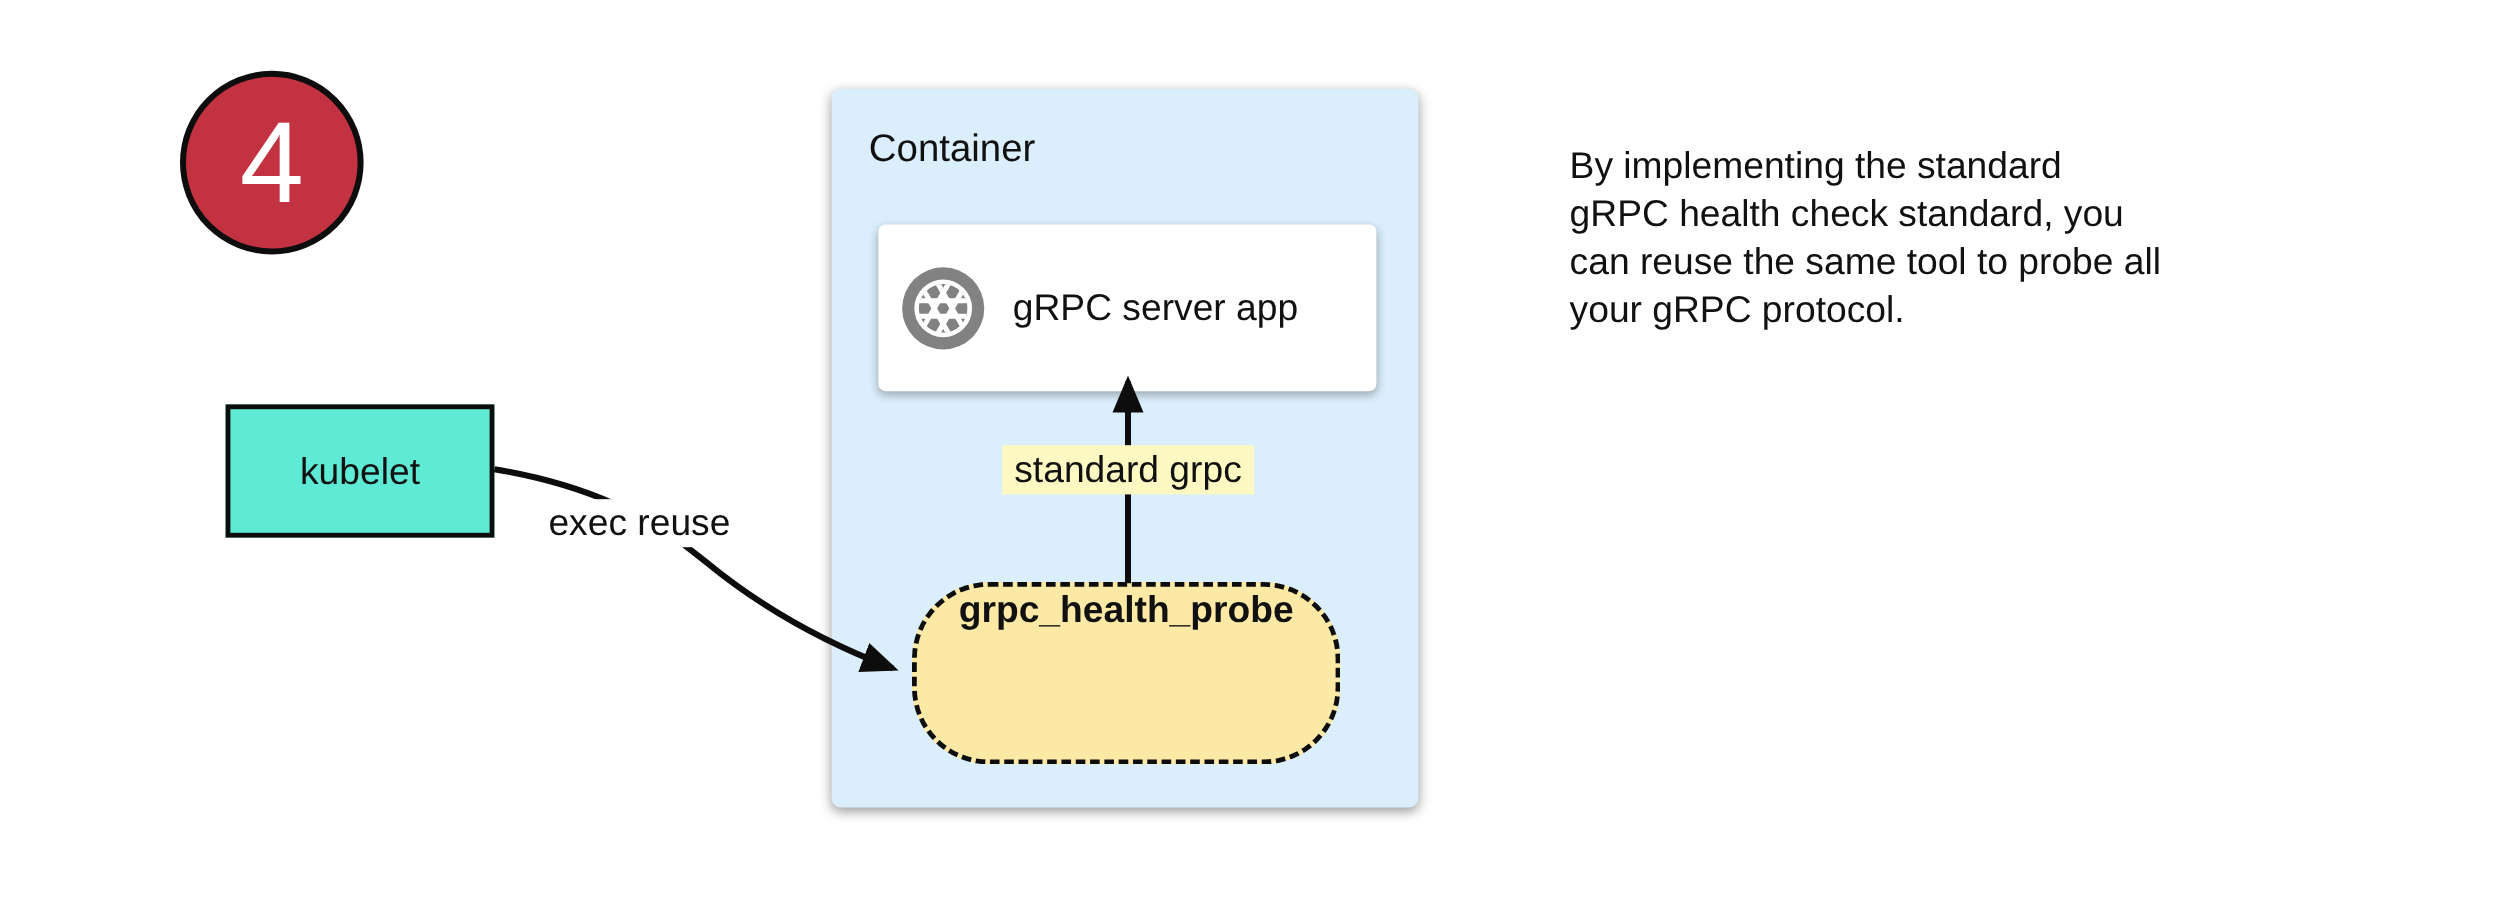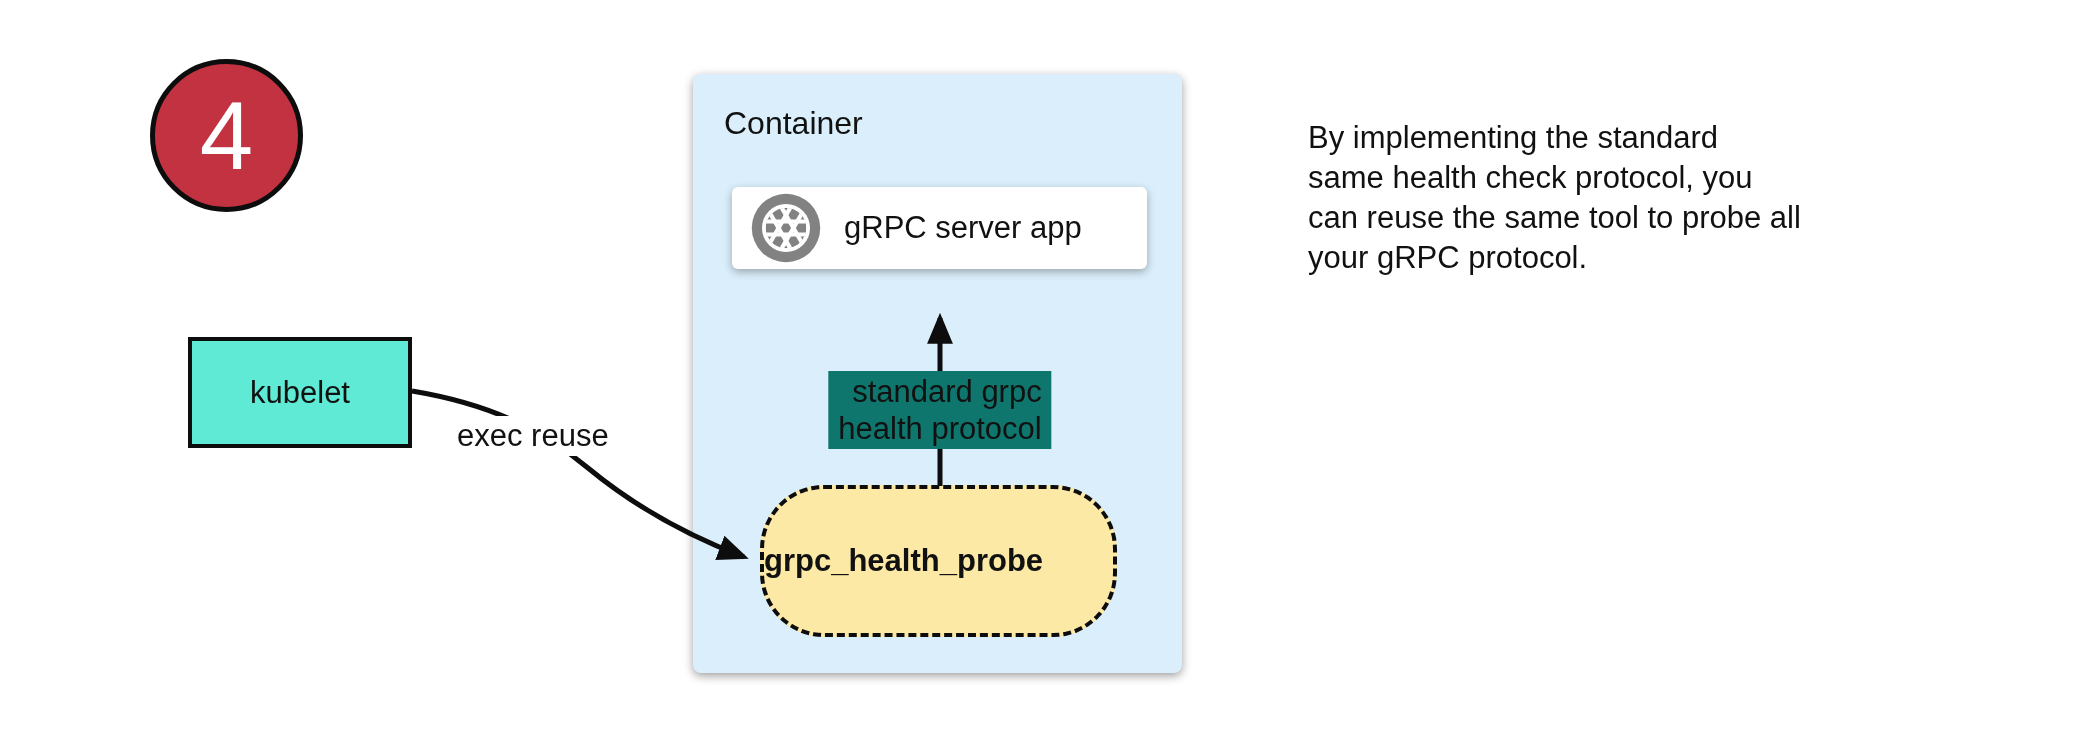--- a/index.html
+++ b/index.html
@@ -60,21 +60,21 @@
   .container-title {
     position: absolute;
     left: 724px; top: 105px;
     font-size: 32px;
   }
 
   
   .server-box {
     position: absolute;
     left: 732px; top: 187px;
-    width: 415px; height: 82px;
+    width: 415px; height: 139px;
     background: #ffffff;
     border-radius: 6px;
     box-shadow: 0 3px 8px rgba(0,0,0,0.30);
     display: flex;
     align-items: center;
     padding-left: 17px;
     box-sizing: border-box;
   }
   .server-label {
     font-size: 31px;
@@ -84,21 +84,21 @@
   
   .probe-pill {
     position: absolute;
     left: 760px; top: 485px;
     width: 357px; height: 152px;
     background: #fce9a6;
     border: 4px dashed #0d0d0d;
     border-radius: 64px;
     box-sizing: border-box;
     display: flex;
-    flex-direction: row;
+    flex-direction: column;
     align-items: center;
     justify-content: flex-start;
     text-align: center;
     line-height: 38px;
     font-size: 31px;
   }
   .probe-title { font-weight: bold; }
 
   
   .arrows {
@@ -117,25 +117,25 @@
     font-size: 31px;
     white-space: nowrap;
   }
   .exec-label .b { font-weight: normal; }
 
   
   .protocol-label {
     position: absolute;
     left: 940px; top: 371px;
     transform: translateX(-50%);
-    background: #0f766e;
+    background: #fef9c3;
     padding: 2px 10px;
     font-size: 31px;
     line-height: 37px;
-    text-align: right;
+    text-align: left;
     white-space: nowrap;
   }
 
   
   .caption {
     position: absolute;
     left: 1308px; top: 118px;
     width: 560px;
     font-size: 31px;
     line-height: 40px;
@@ -196,23 +196,22 @@
 
     <path d="M 940 486 L 940 318" fill="none" stroke="#0d0d0d" stroke-width="5" marker-end="url(#arrowhead)"></path>
   </svg>
 
   <div class="exec-label">
     <span class="b">exec</span><span> reuse</span>
   </div>
 
   <div class="protocol-label">
     <div>standard grpc</div>
-    <div>health protocol</div>
   </div>
 
   <div class="caption">
     <div>By implementing the standard</div>
-    <div>same health check protocol, you</div>
+    <div>gRPC health check standard, you</div>
     <div>can reuse the same tool to probe all</div>
     <div>your gRPC protocol.</div>
   </div>
 
 </div>
 
 </body></html>

